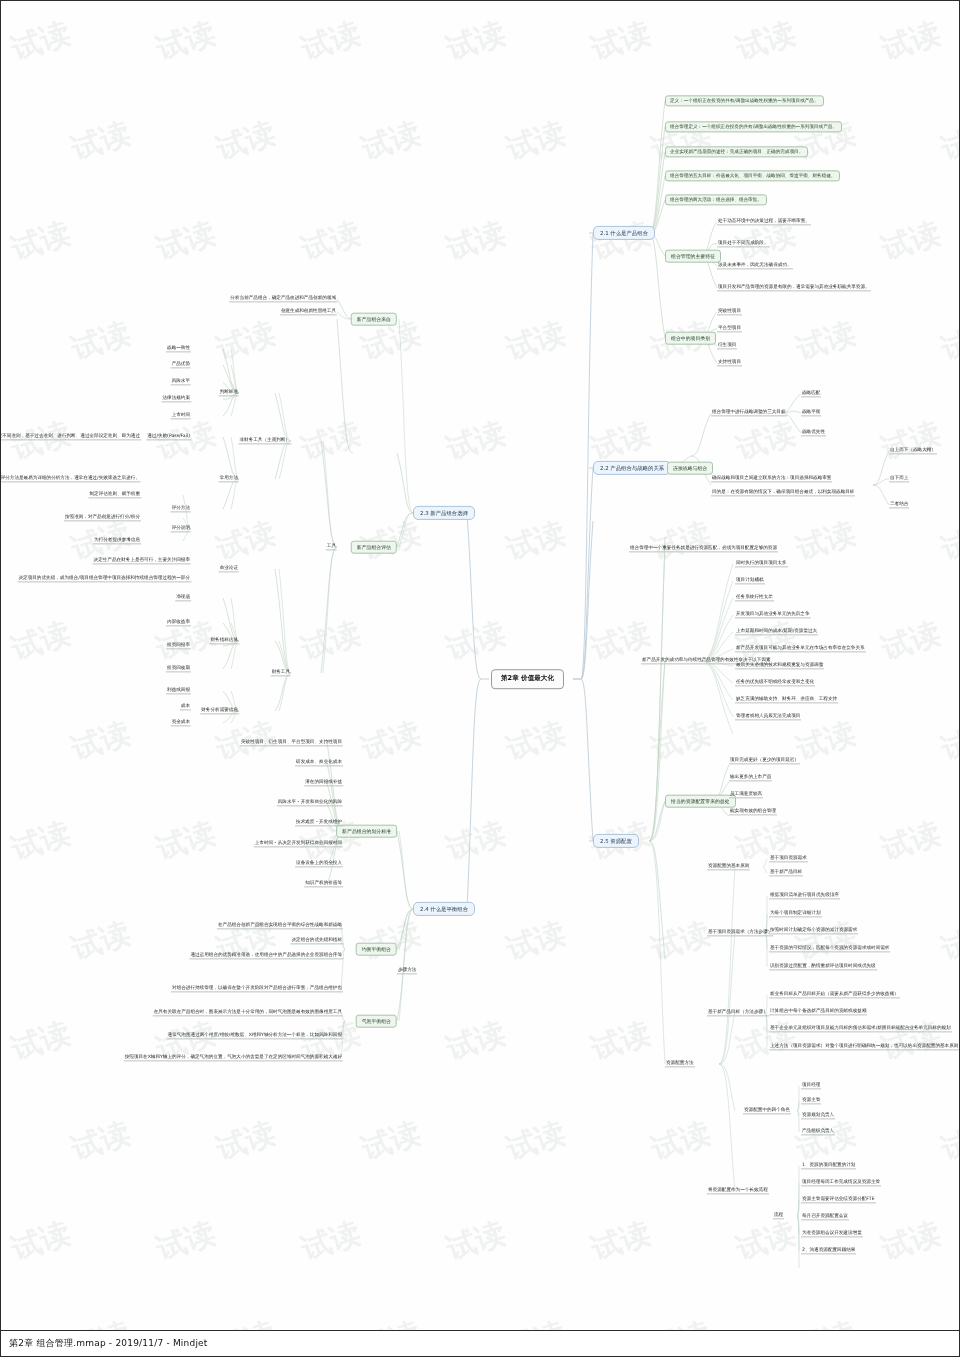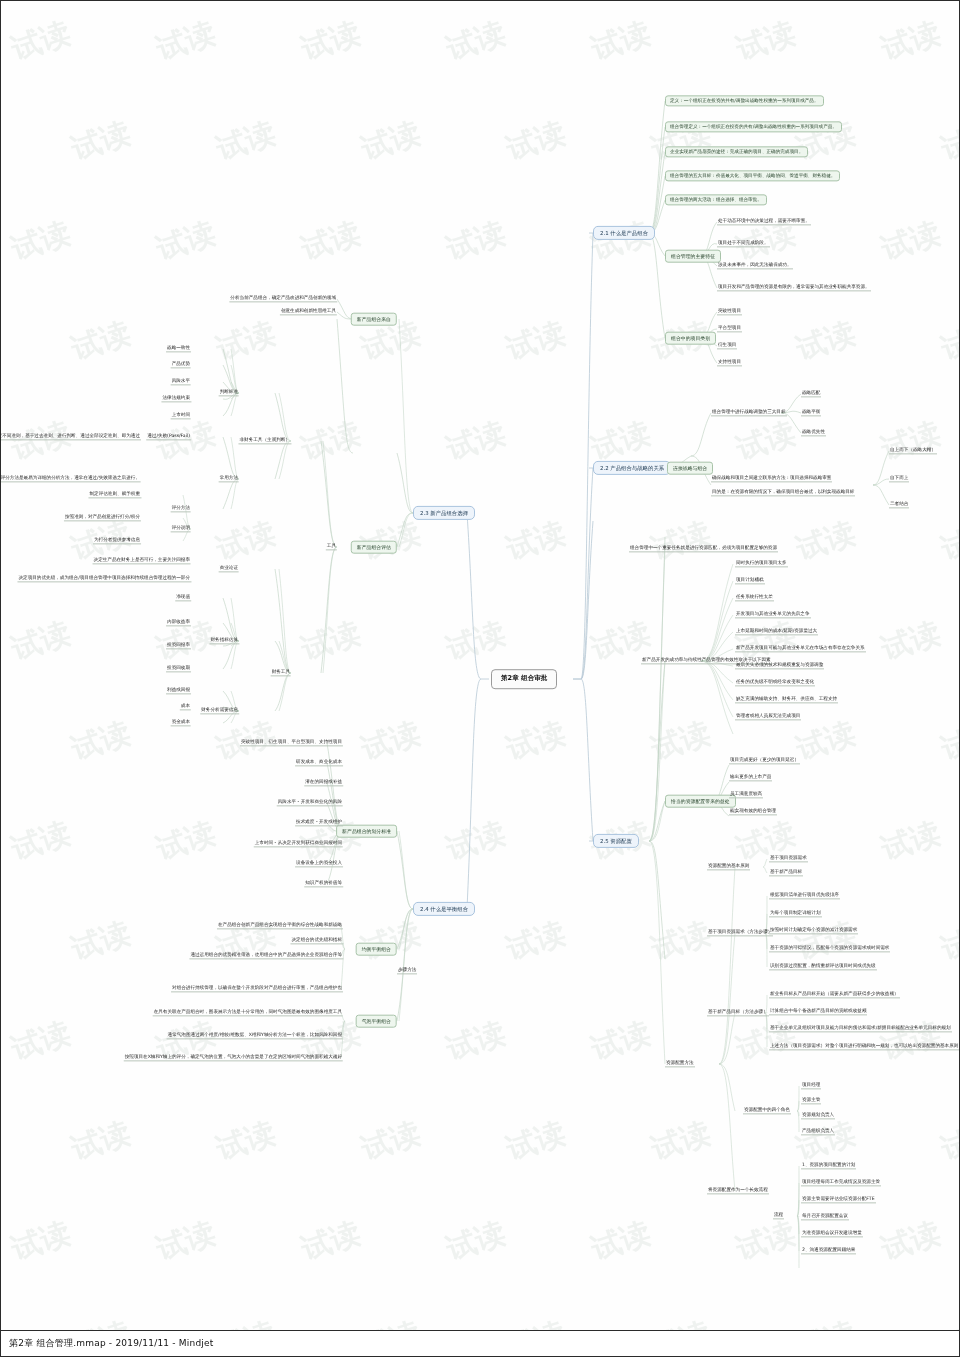--- a/index.html
+++ b/index.html
@@ -380,21 +380,21 @@
         <path d="M238,640 C234,640 234,654 230,668" fill="none" stroke="#c3d4c6" stroke-width="0.55"></path>
         <path d="M238,710 C234,710 234,700 230,690" fill="none" stroke="#c3d4c6" stroke-width="0.55"></path>
         <path d="M238,710 C234,710 234,708 230,706" fill="none" stroke="#c3d4c6" stroke-width="0.55"></path>
         <path d="M238,710 C234,710 234,716 230,722" fill="none" stroke="#c3d4c6" stroke-width="0.55"></path>
         <path d="M190,528 C186,528 186,511 182,494" fill="none" stroke="#c3d4c6" stroke-width="0.55"></path>
         <path d="M190,528 C186,528 186,522.5 182,517" fill="none" stroke="#c3d4c6" stroke-width="0.55"></path>
         <path d="M190,528 C186,528 186,534 182,540" fill="none" stroke="#c3d4c6" stroke-width="0.55"></path>
       </svg>
 
     <div id="nodes">
-        <div class="node box root" style="left: 490px; top: 678px;">第2章 组合审批</div>
+        <div class="node box root" style="left: 490px; top: 678px;">第2章 价值最大化</div>
         <div class="node box blue" style="left: 592px; top: 232px;">2.1 什么是产品组合</div>
         <div class="node box blue" style="left: 592px; top: 467px;">2.2 产品组合与战略的关系</div>
         <div class="node box blue" style="left: 412px; top: 512px;">2.3 新产品组合选择</div>
         <div class="node box blue" style="left: 412px; top: 908px;">2.4 什么是平衡组合</div>
         <div class="node box blue" style="left: 592px; top: 840px;">2.5 资源配置</div>
         <div class="node box" style="left: 664px; top: 100px;">定义：一个组织正在投资的共有/调整出战略性权重的一系列项目或产品。</div>
         <div class="node box" style="left: 664px; top: 126px;">组合管理定义：一个组织正在投资的共有/调整出战略性权重的一系列项目或产品。</div>
         <div class="node box" style="left: 664px; top: 151px;">企业实现新产品愿景的途径：完成正确的项目、正确的完成项目。</div>
         <div class="node box" style="left: 664px; top: 175px;">组合管理的五大目标：价值最大化、项目平衡、战略协同、管道平衡、财务稳健。</div>
         <div class="node box" style="left: 664px; top: 199px;">组合管理的两大活动：组合选择、组合审批。</div>
@@ -513,15 +513,15 @@
         <div class="node leaf" style="left: 800px; top: 1165px;">1、资源的项目配置的计划</div>
         <div class="node leaf" style="left: 800px; top: 1182px;">项目经理每周工作完成情况及资源主管</div>
         <div class="node leaf" style="left: 800px; top: 1199px;">资源主管需要评估业绩资源分配FTE</div>
         <div class="node leaf" style="left: 800px; top: 1216px;">每月召开资源配置会议</div>
         <div class="node leaf" style="left: 800px; top: 1233px;">为准资源组会议开发建设增量</div>
         <div class="node leaf" style="left: 800px; top: 1250px;">2、沟通资源配置回顾结果</div>
       </div>
   </div>
 
   <div id="footer">
-    <span>第2章 组合管理.mmap - 2019/11/11 - Mindjet</span>
+    <span>第2章 组合管理.mmap - 2019/11/7 - Mindjet</span>
   </div>
 </div>
 
 </body></html>

